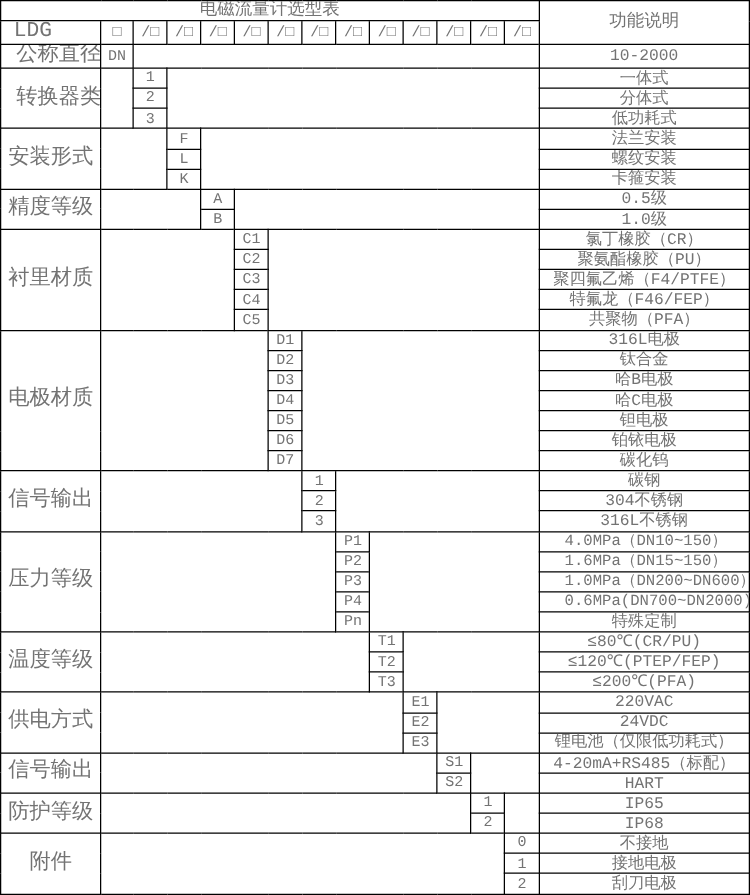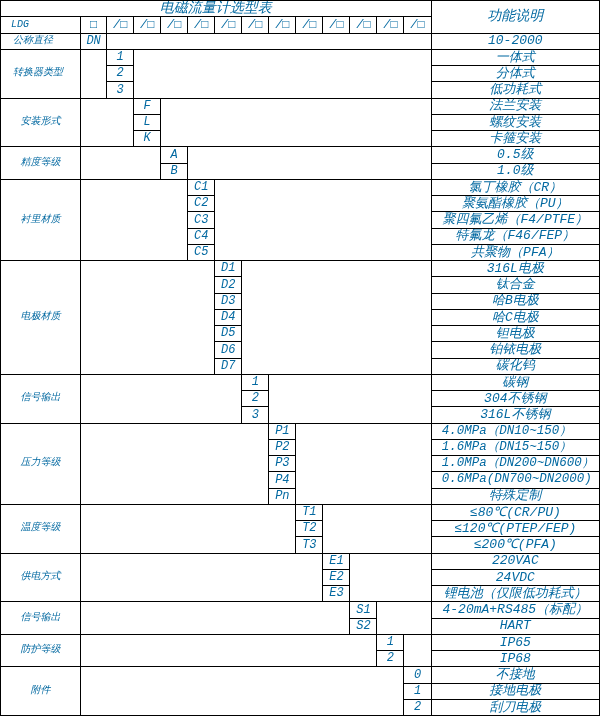--- a/index.html
+++ b/index.html
@@ -2,45 +2,44 @@
 <html><head>
 <meta charset="utf-8">
 <style>
   html,body{margin:0;padding:0;background:#ffffff;}
   table{
     border-collapse:collapse;
     table-layout:fixed;
     width:600px;
     height:716px;
     background:#ffffff;
-    color:#0369a1;
+    color:#737373;
     font-family:"Liberation Mono","DejaVu Sans Mono",monospace;
-    font-style:italic;
   }
   td{
     border:1px solid #000000;
     padding:0;
     margin:0;
     text-align:center;
     vertical-align:middle;
     font-size:13px;
     line-height:1.05;
     overflow:hidden;
     white-space:nowrap;
   }
   tr{height:16px;}
   .title{font-size:14px;}
   .rhead{font-size:14px;margin-top:39px;}
-  .lbl{font-size:10px;}
+  .lbl{font-size:17px;}
   .lbl-left{text-align:left;padding-left:12px;}
   .ldg{text-align:left;padding-left:10px;}
   .box{font-size:12px;}
   .code{font-size:12px;}
   .desc{font-size:13px;}
-  .desc-left{text-align:left;padding-left:10px;font-size:12.5px;}
+  .desc-left{text-align:left;padding-left:20px;font-size:12.5px;}
 </style>
 </head>
 <body>
 
 <table>
   <colgroup>
     <col style="width:80px">
     <col style="width:26px">
     <col style="width:27px">
       <col style="width:27px">

